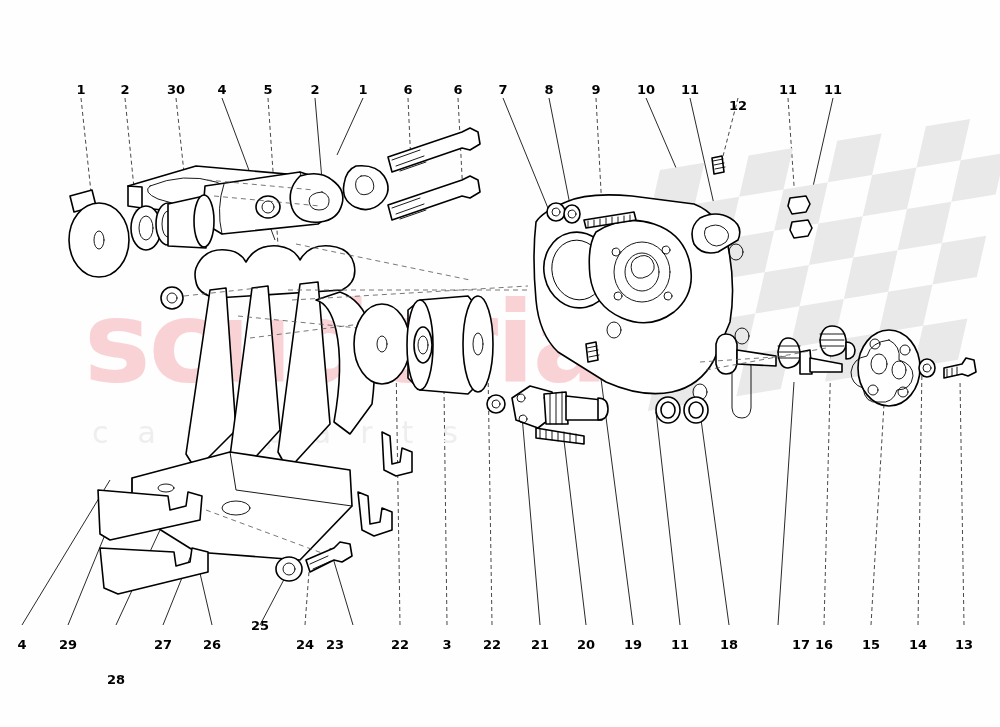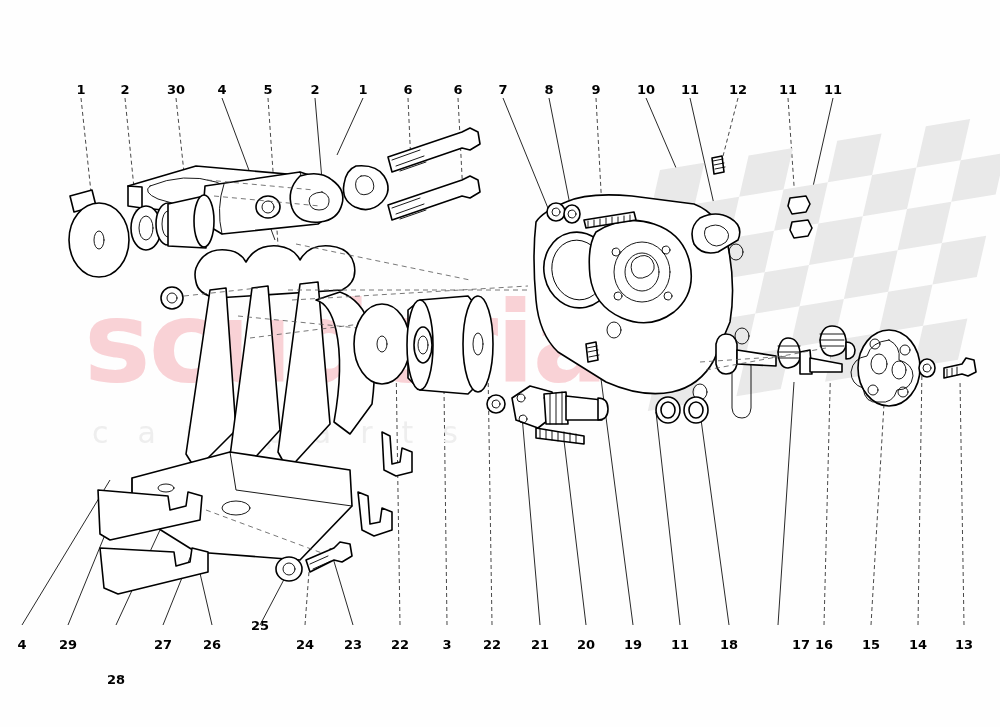--- a/index.html
+++ b/index.html
@@ -387,33 +387,33 @@
       <div class="callout top" style="left: 268px; top: 82px;">5</div>
       <div class="callout top" style="left: 315px; top: 82px;">2</div>
       <div class="callout top" style="left: 363px; top: 82px;">1</div>
       <div class="callout top" style="left: 408px; top: 82px;">6</div>
       <div class="callout top" style="left: 458px; top: 82px;">6</div>
       <div class="callout top" style="left: 503px; top: 82px;">7</div>
       <div class="callout top" style="left: 549px; top: 82px;">8</div>
       <div class="callout top" style="left: 596px; top: 82px;">9</div>
       <div class="callout top" style="left: 646px; top: 82px;">10</div>
       <div class="callout top" style="left: 690px; top: 82px;">11</div>
-      <div class="callout top" style="left: 738px; top: 82px;">12</div>
+      <div class="callout top" style="left: 738px; top: 98px;">12</div>
       <div class="callout top" style="left: 788px; top: 82px;">11</div>
       <div class="callout top" style="left: 833px; top: 82px;">11</div>
     </div>
   <div id="callouts-bottom-layer">
       <div class="callout bottom" style="left: 22px; top: 637px;">4</div>
       <div class="callout bottom" style="left: 68px; top: 637px;">29</div>
       <div class="callout bottom" style="left: 116px; top: 672px;">28</div>
       <div class="callout bottom" style="left: 163px; top: 637px; text-align: center;">27</div>
       <div class="callout bottom" style="left: 212px; top: 637px;">26</div>
       <div class="callout bottom" style="left: 260px; top: 618px; text-align: center;">25</div>
       <div class="callout bottom" style="left: 305px; top: 637px; text-align: right;">24</div>
-      <div class="callout bottom" style="left: 353px; top: 637px; text-align: center;">23</div>
+      <div class="callout bottom" style="left: 335px; top: 637px; text-align: center;">23</div>
       <div class="callout bottom" style="left: 400px; top: 637px;">22</div>
       <div class="callout bottom" style="left: 447px; top: 637px;">3</div>
       <div class="callout bottom" style="left: 492px; top: 637px;">22</div>
       <div class="callout bottom" style="left: 540px; top: 637px;">21</div>
       <div class="callout bottom" style="left: 586px; top: 637px;">20</div>
       <div class="callout bottom" style="left: 633px; top: 637px;">19</div>
       <div class="callout bottom" style="left: 680px; top: 637px;">11</div>
       <div class="callout bottom" style="left: 729px; top: 637px;">18</div>
       <div class="callout bottom" style="left: 778px; top: 637px; margin-left: 23px;">17</div>
       <div class="callout bottom" style="left: 824px; top: 637px;">16</div>

